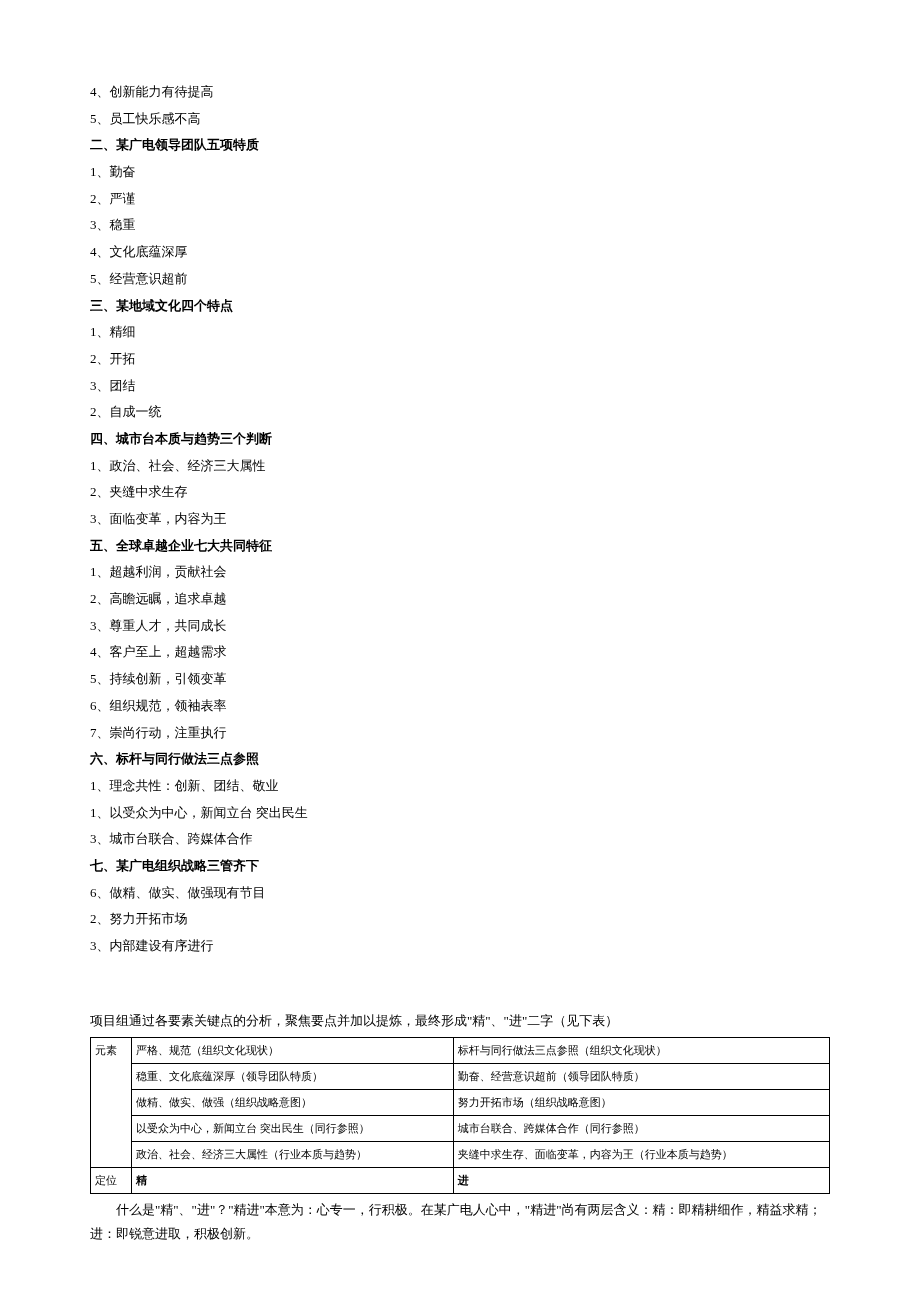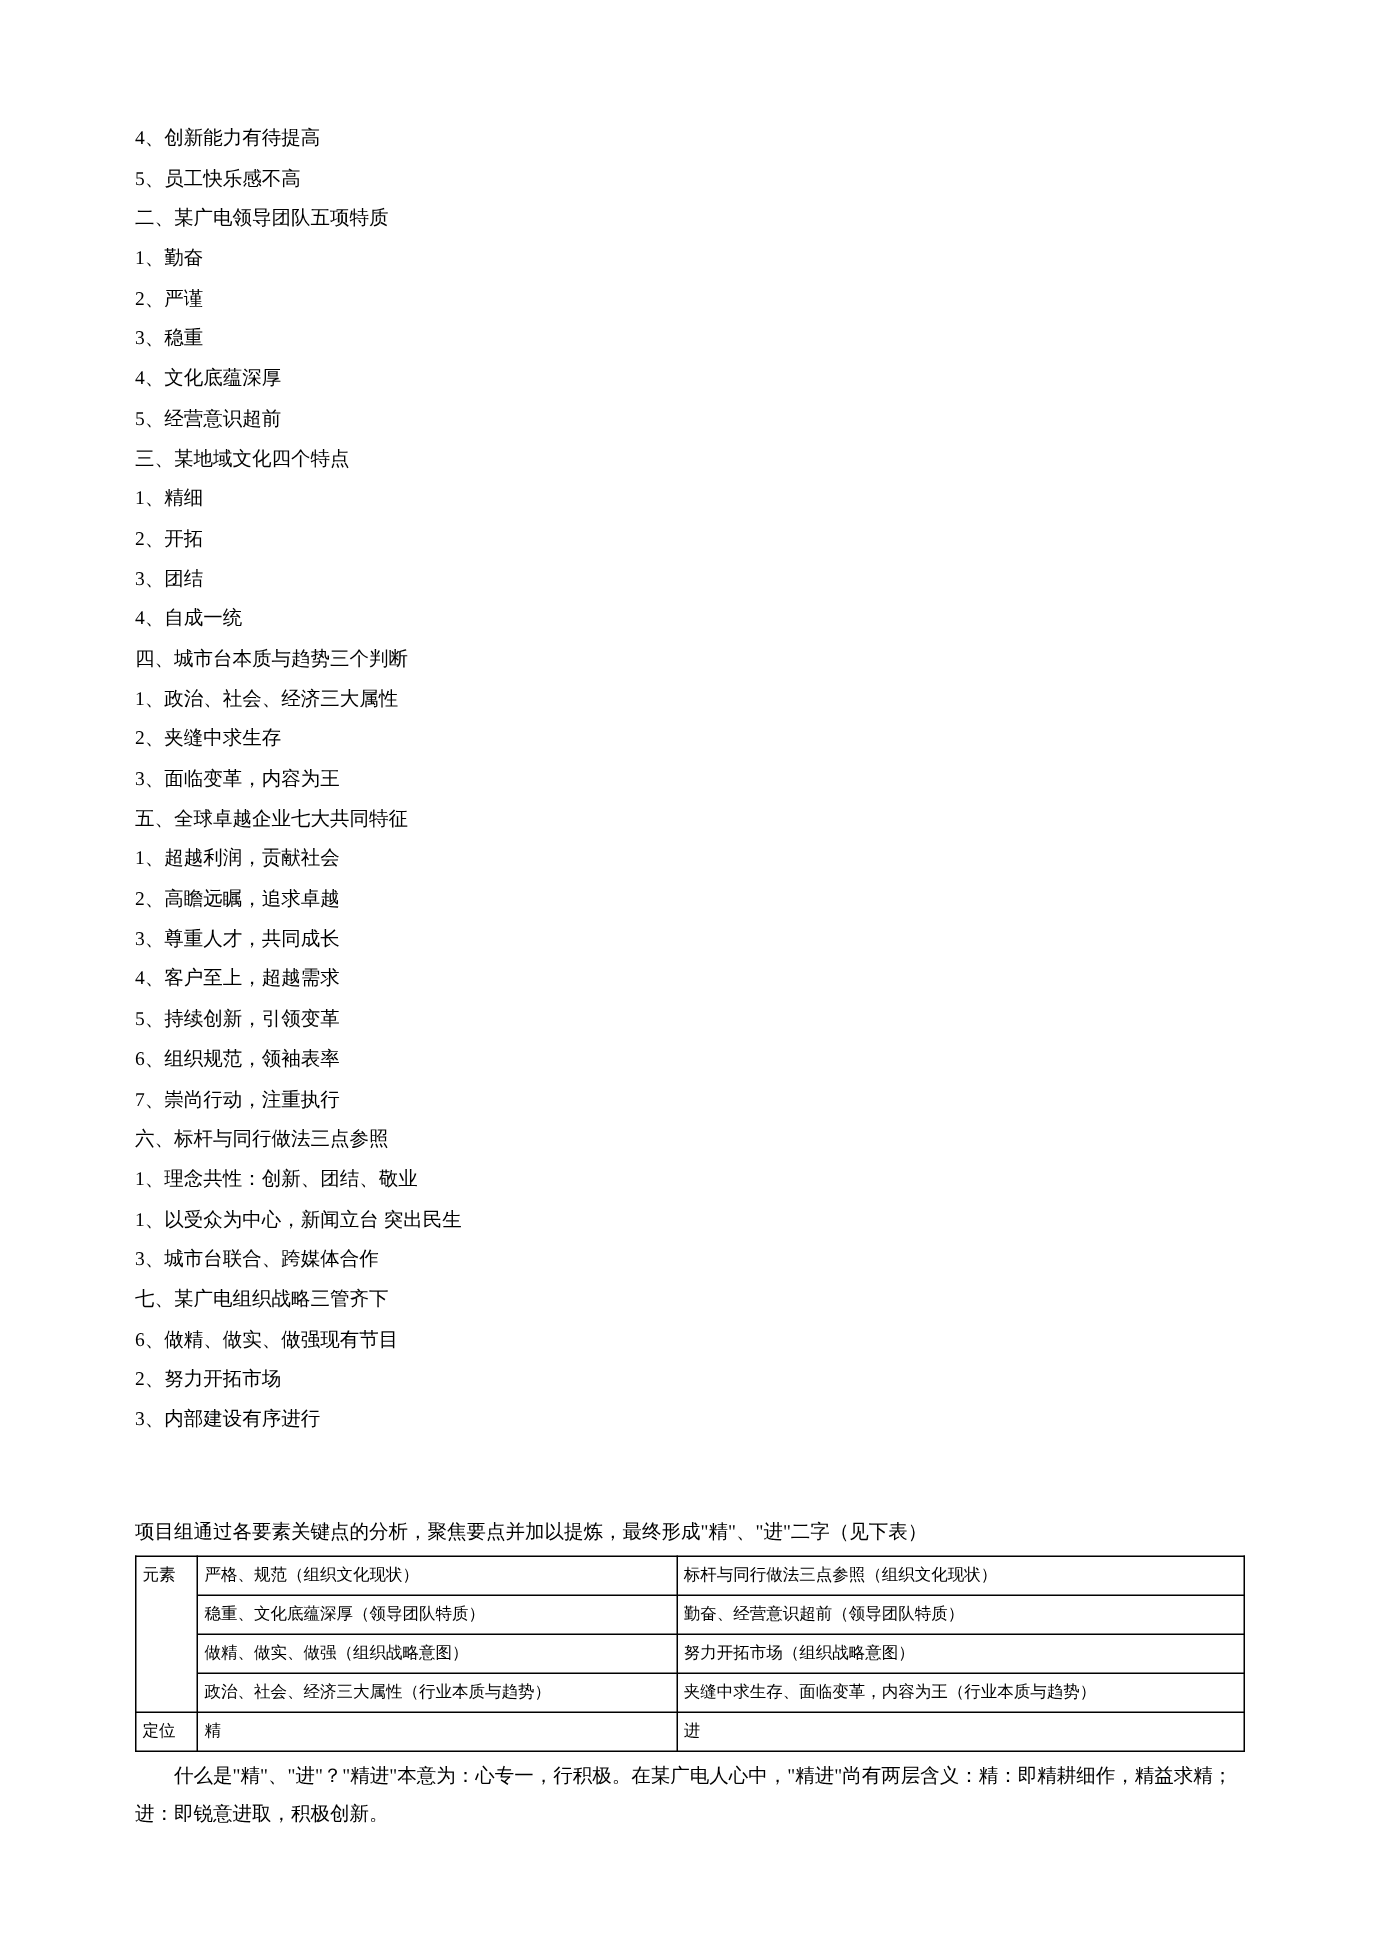--- a/index.html
+++ b/index.html
@@ -13,21 +13,21 @@
       line-height: 1.9;
       color: #000;
       background: #fff;
       padding: 80px 90px 60px 90px;
       width: 920px;
     }
     .line {
       margin-bottom: 2px;
     }
     .bold {
-      font-weight: normal;
+      font-weight: bold;
     }
     .spacer {
       height: 24px;
     }
     .indent1 {
       text-indent: 2em;
     }
     table {
       border-collapse: collapse;
       width: 100%;
@@ -61,21 +61,21 @@
 <div class="line">1、勤奋</div>
 <div class="line">2、严谨</div>
 <div class="line">3、稳重</div>
 <div class="line">4、文化底蕴深厚</div>
 <div class="line">5、经营意识超前</div>
 
 <div class="line bold">三、某地域文化四个特点</div>
 <div class="line">1、精细</div>
 <div class="line">2、开拓</div>
 <div class="line">3、团结</div>
-<div class="line">4、自成一统</div>
+<div class="line">2、自成一统</div>
 
 <div class="line bold">四、城市台本质与趋势三个判断</div>
 <div class="line">1、政治、社会、经济三大属性</div>
 <div class="line">2、夹缝中求生存</div>
 <div class="line">3、面临变革，内容为王</div>
 
 <div class="line bold">五、全球卓越企业七大共同特征</div>
 <div class="line">1、超越利润，贡献社会</div>
 <div class="line">2、高瞻远瞩，追求卓越</div>
 <div class="line">3、尊重人才，共同成长</div>
@@ -110,20 +110,25 @@
     <td class="no-tb"></td>
     <td>稳重、文化底蕴深厚（领导团队特质）</td>
     <td>勤奋、经营意识超前（领导团队特质）</td>
   </tr>
   <tr>
     <td class="no-tb"></td>
     <td>做精、做实、做强（组织战略意图）</td>
     <td>努力开拓市场（组织战略意图）</td>
   </tr>
   <tr>
+    <td class="no-tb"></td>
+    <td>以受众为中心，新闻立台 突出民生（同行参照）</td>
+    <td>城市台联合、跨媒体合作（同行参照）</td>
+  </tr>
+  <tr>
     <td class="no-top"></td>
     <td>政治、社会、经济三大属性（行业本质与趋势）</td>
     <td>夹缝中求生存、面临变革，内容为王（行业本质与趋势）</td>
   </tr>
   <tr>
     <td>定位</td>
     <td class="bold">精</td>
     <td class="bold">进</td>
   </tr>
 </tbody>

